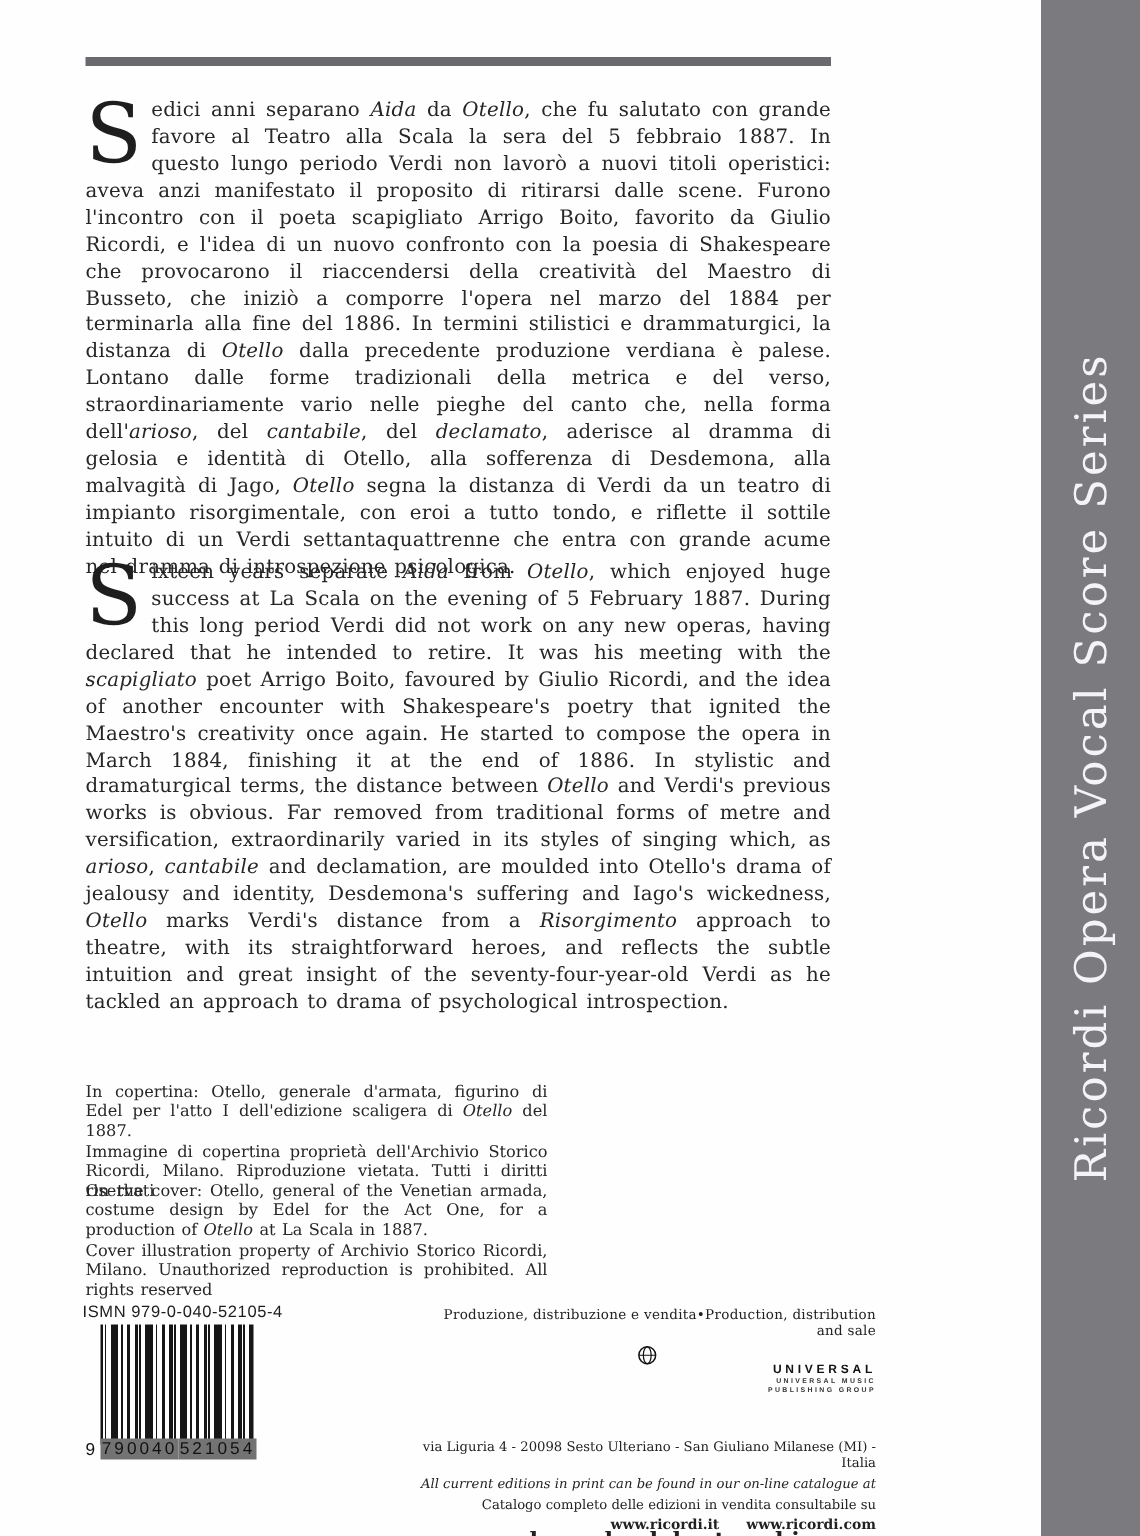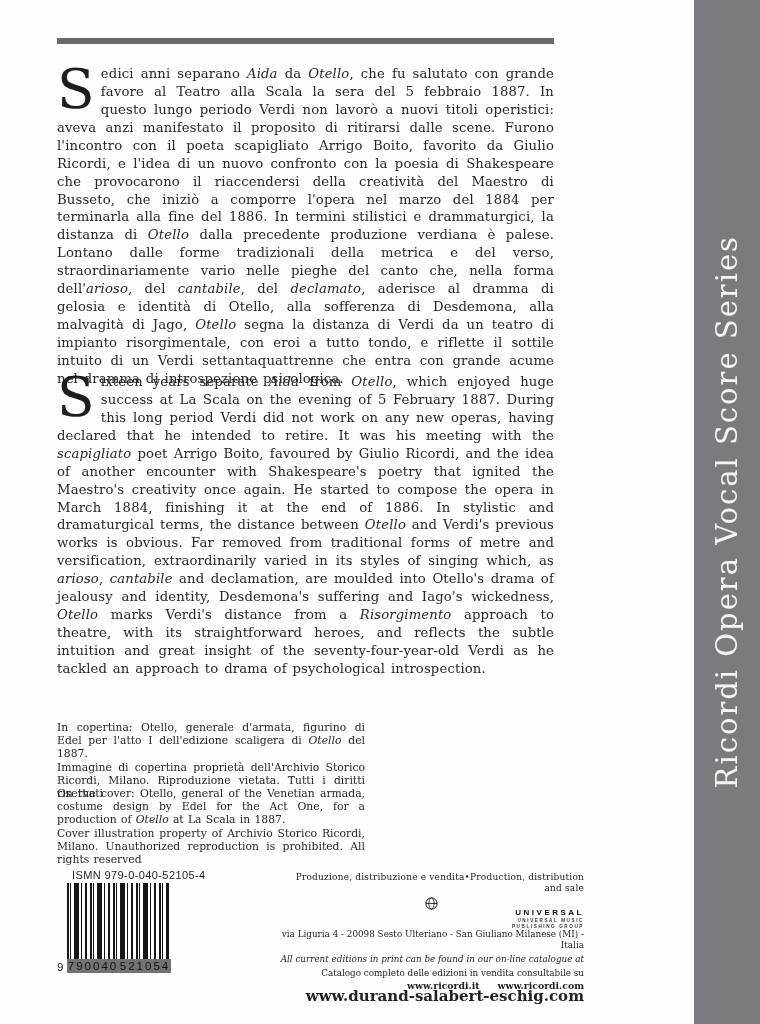--- a/index.html
+++ b/index.html
@@ -14,21 +14,21 @@
   .para-en{top:360px;}
   .dropcap{float:left;font-size:55px;line-height:45px;padding:2px 6px 0 0;color:#1e1e1e;}
   .it{font-style:italic;}
 
   .credits{position:absolute;left:57px;width:308px;font-size:10.8px;line-height:13.2px;
            text-align:justify;word-spacing:.8px;}
   .credits p{margin:0;}
   .credits-it{top:721px;}
   .credits-en{top:787px;}
 
-  .ismn{position:absolute;left:72px;top:869px;font-family:"Liberation Sans",sans-serif;
+  .ismn{position:absolute;left:55px;top:869px;font-family:"Liberation Sans",sans-serif;
         font-size:11px;letter-spacing:.4px;color:#1c1c1c;}
   .barcode{position:absolute;left:57px;top:883px;width:114px;height:92px;}
   .bars{position:absolute;left:10px;top:0;right:2px;height:80px;
         background:repeating-linear-gradient(90deg,#161616 0 2px,#fff 2px 3px,#161616 3px 4px,
         #fff 4px 7px,#161616 7px 12px,#fff 12px 14px,#161616 14px 15px,#fff 15px 18px,
         #161616 18px 20px,#fff 20px 23px);}
   .bc-digits{position:absolute;left:0;bottom:2px;width:100%;display:flex;align-items:flex-end;
              font-family:"Liberation Sans",sans-serif;font-size:11.5px;color:#111;}
   .bc-digits .nine{width:10px;}
   .bc-digits .grp{flex:1;text-align:center;background:#737373;letter-spacing:2px;padding:1px 0;}
@@ -38,21 +38,21 @@
   .dist-block{position:absolute;left:278px;top:872px;width:306px;text-align:right;font-size:9px;
               line-height:11px;color:#222;}
   .dist-title{letter-spacing:.2px;}
   .u-logo{margin-top:3px;}
   .globe{display:block;margin:0 auto -3px auto;}
   .u-brand{font-family:"Liberation Sans",sans-serif;font-weight:bold;font-size:8px;
            letter-spacing:2.5px;color:#111;}
   .u-sub{font-family:"Liberation Sans",sans-serif;font-weight:bold;font-size:4.6px;
          letter-spacing:1.6px;line-height:5.6px;color:#333;}
   .company{margin-top:3px;font-size:9.3px;}
-  .address{font-size:8.8px;}
+  .address{font-size:8.8px;margin-top:31px;}
   .cat{margin-top:3px;font-size:8.8px;}
   .cat-en{font-style:italic;}
   .urls{margin-top:1px;font-weight:bold;font-size:9.3px;}
   .urls .u1{margin-right:18px;}
   .url3{font-weight:bold;font-size:15px;}
 
   .sidebar{position:absolute;left:694px;top:0;width:66px;height:1024px;background:#7b7a7f;
            display:flex;align-items:center;justify-content:center;}
   .sidebar-title{writing-mode:vertical-rl;transform:rotate(180deg);white-space:nowrap;
                  color:#f4f3f5;font-size:29px;letter-spacing:2px;font-family:"DejaVu Serif",serif;}

